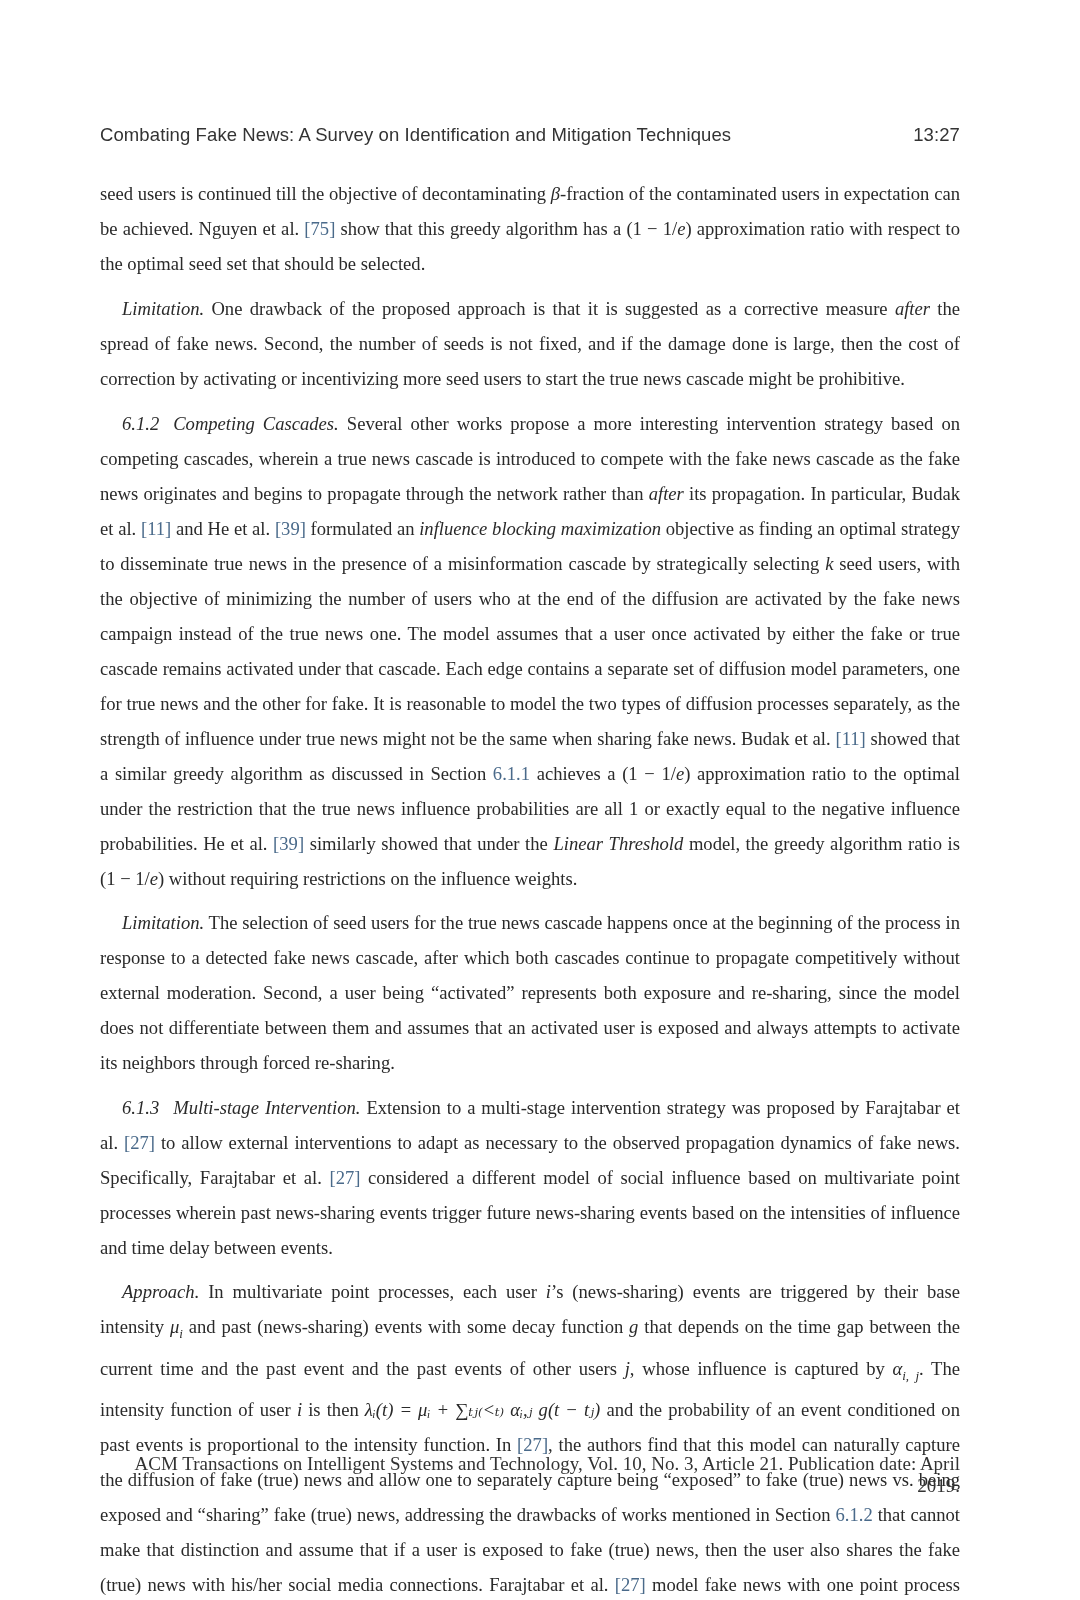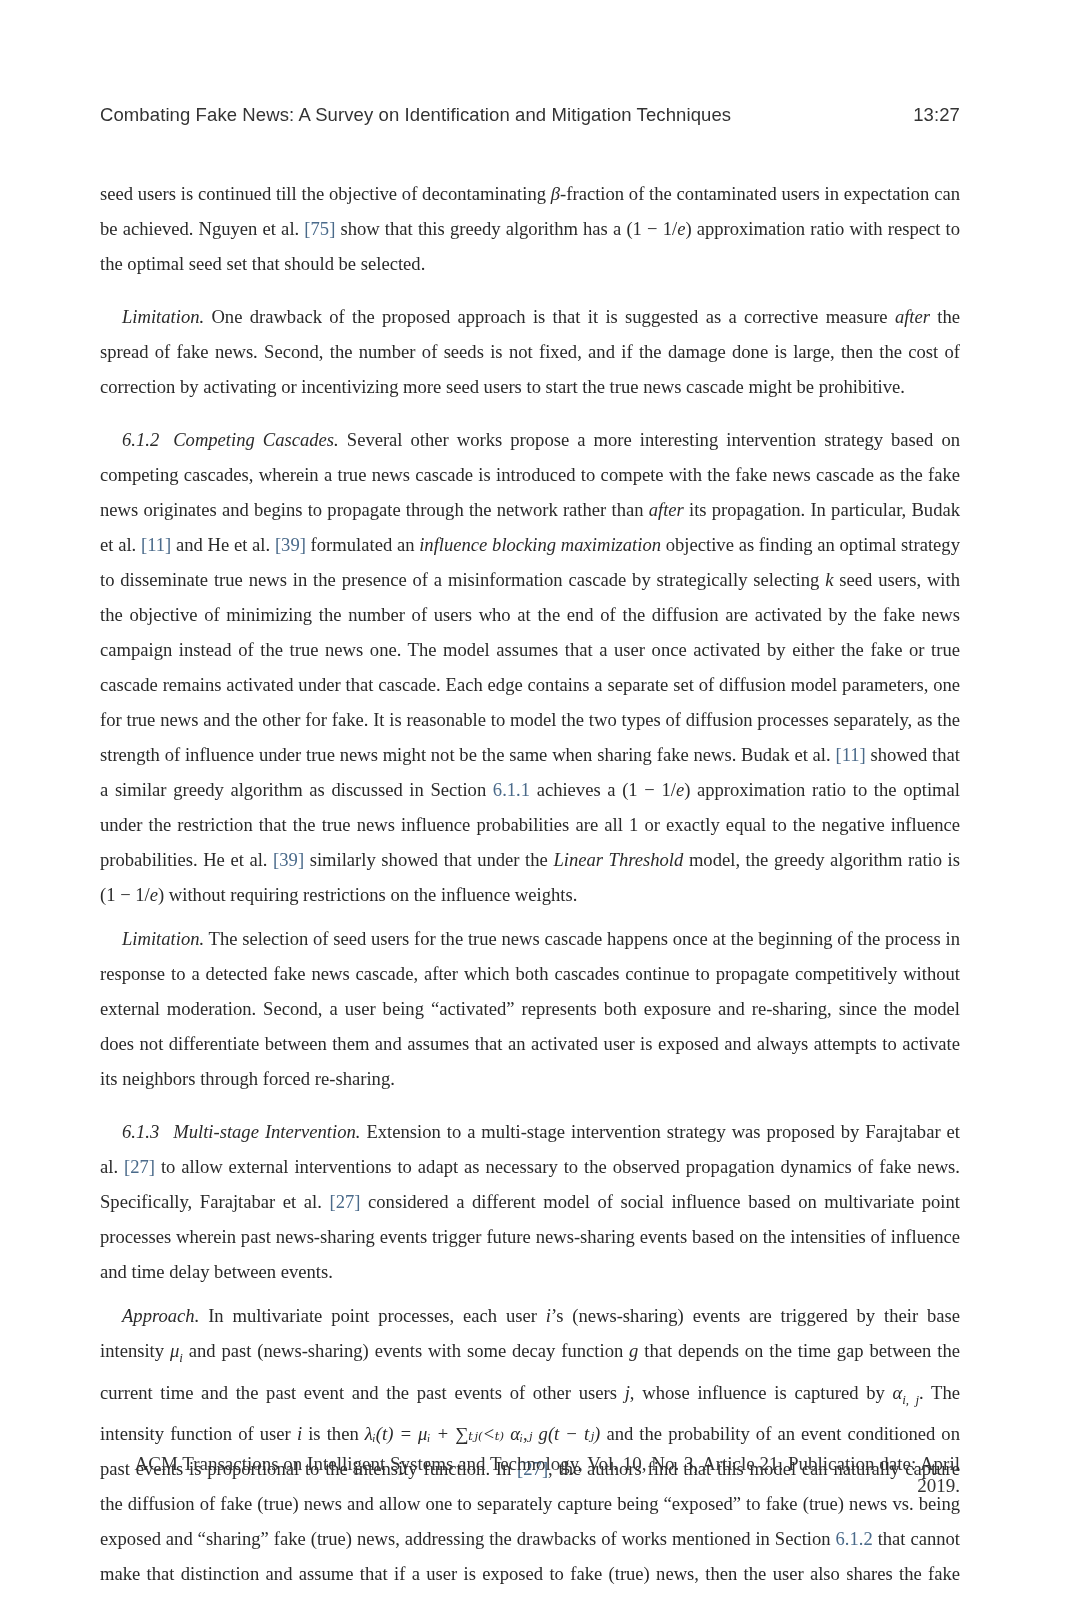--- a/index.html
+++ b/index.html
@@ -2,33 +2,33 @@
 <html><head>
 <meta charset="utf-8">
 <style>
   html, body { margin: 0; padding: 0; background: #ffffff; }
   body {
     width: 1080px; height: 1600px; position: relative; overflow: hidden;
     font-family: "Liberation Serif", "DejaVu Serif", serif;
     color: #2a2a2a;
   }
   .header {
-    position: absolute; left: 100px; top: 104px; width: 860px;
+    position: absolute; left: 100px; top: 124px; width: 860px;
     display: flex; justify-content: space-between; align-items: baseline;
     font-family: "Liberation Sans", "DejaVu Sans", sans-serif;
     font-size: 18.5px; color: #333; letter-spacing: 0.1px;
   }
   .content {
     position: absolute; left: 100px; top: 176px; width: 860px;
     font-size: 18.6px; line-height: 35px; text-align: justify;
     hyphens: manual;
   }
   .content p { margin: 0 0 9px 0; text-indent: 22px; }
   .content p.first { text-indent: 0; }
-  .content p.sec { margin-top: 18px; }
+  .content p.sec { margin-top: 10px; }
   em, i { font-style: italic; }
   .cite { color: #4a6a8a; }
   .secnum { font-style: italic; margin-right: 14px; }
   .footer {
     position: absolute; left: 100px; top: 1453px; width: 860px;
     text-align: right; font-size: 19px; color: #333;
     font-family: "Liberation Serif", "DejaVu Serif", serif;
   }
   sub { font-size: 0.7em; }
 </style>

